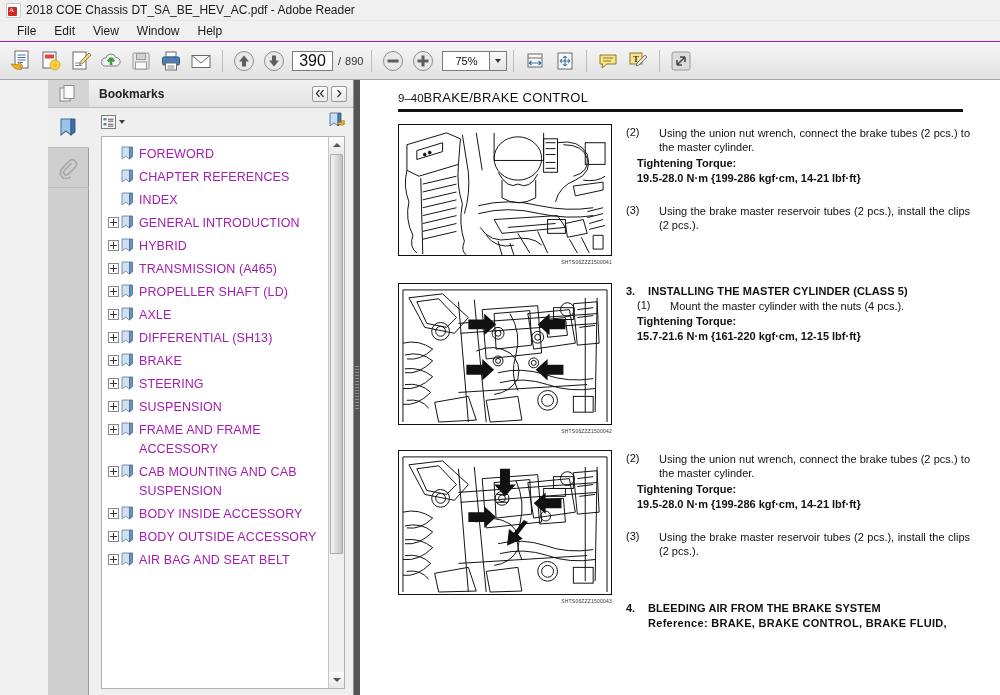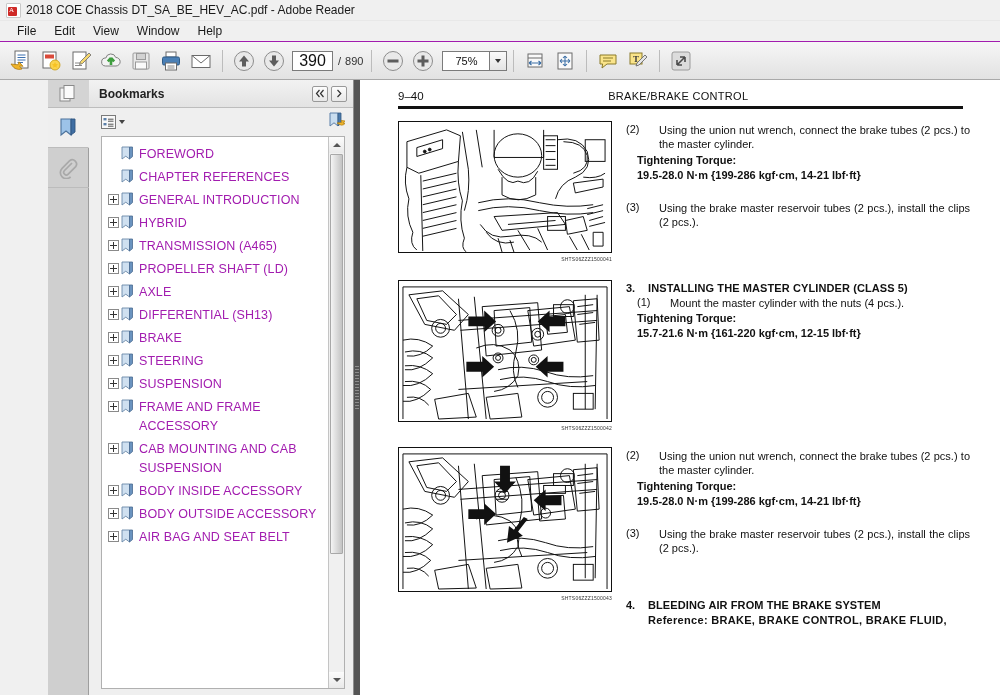--- a/index.html
+++ b/index.html
@@ -146,21 +146,21 @@
 
   
   .viewer { flex:1 1 auto; background:#555555; overflow:hidden; position:relative; display:flex; justify-content:center; }
   .page {
     background:#ffffff; width: 668px; margin-left:0; position:relative; padding: 0;
   }
   .page-inner { position:relative; width:100%; height:100%; }
 
   .doc-head { display:flex; align-items:baseline; padding: 10px 37px 0 38px; }
   .doc-pageno { font-size:11.5px; color:#111; font-family:"Liberation Sans",sans-serif; }
-  .doc-title { flex:1 1 auto; text-align:center; font-size:11px; color:#111; letter-spacing:0.3px; margin-right:30px;}
+  .doc-title { flex:1 1 auto; font-size:13px; color:#111; letter-spacing:0.3px; margin-right:30px;}
   .doc-rule { height:2.5px; background:#111; margin: 4px 37px 0 38px; }
 
   .doc-body { display:flex; padding: 12px 30px 0 38px; gap: 14px; }
   .col-fig { width: 214px; flex:0 0 auto; }
   .col-txt { flex:1 1 auto; padding-top: 2px; }
 
   .fig { border:1.5px solid #111; background:#fff; position:relative; overflow:hidden; }
   .fig svg { display:block; width:100%; height:100%; }
   .fig-cap { font-size:5px; color:#333; text-align:right; padding-top:3px; letter-spacing:0.2px;
              font-family:"Liberation Sans",sans-serif; }
@@ -413,20 +413,28 @@
                 </svg></div>
               <div class="bm-label">FOREWORD</div>
             </div>
             <div class="bm-row">
               <div class="bm-exp empty"></div>
               <div class="bm-icon"><svg width="13" height="15" viewBox="0 0 13 15">
                   <path d="M1 1 h7.5 v12 l-3.7 -2.8 -3.8 2.8z" fill="#cfe0f0" stroke="#6a88a8" stroke-width="0.9"></path>
                   <path d="M8.5 1 h3 v9.6 l-3 2.4z" fill="#6a93bf" stroke="#4a6b90" stroke-width="0.8"></path>
                 </svg></div>
               <div class="bm-label">CHAPTER REFERENCES</div>
+            </div>
+            <div class="bm-row">
+              <div class="bm-exp empty"></div>
+              <div class="bm-icon"><svg width="13" height="15" viewBox="0 0 13 15">
+                  <path d="M1 1 h7.5 v12 l-3.7 -2.8 -3.8 2.8z" fill="#cfe0f0" stroke="#6a88a8" stroke-width="0.9"></path>
+                  <path d="M8.5 1 h3 v9.6 l-3 2.4z" fill="#6a93bf" stroke="#4a6b90" stroke-width="0.8"></path>
+                </svg></div>
+              <div class="bm-label">INDEX</div>
             </div>
             <div class="bm-row">
               <div class="bm-exp plus"></div>
               <div class="bm-icon"><svg width="13" height="15" viewBox="0 0 13 15">
                   <path d="M1 1 h7.5 v12 l-3.7 -2.8 -3.8 2.8z" fill="#cfe0f0" stroke="#6a88a8" stroke-width="0.9"></path>
                   <path d="M8.5 1 h3 v9.6 l-3 2.4z" fill="#6a93bf" stroke="#4a6b90" stroke-width="0.8"></path>
                 </svg></div>
               <div class="bm-label">GENERAL INTRODUCTION</div>
             </div>
             <div class="bm-row">

